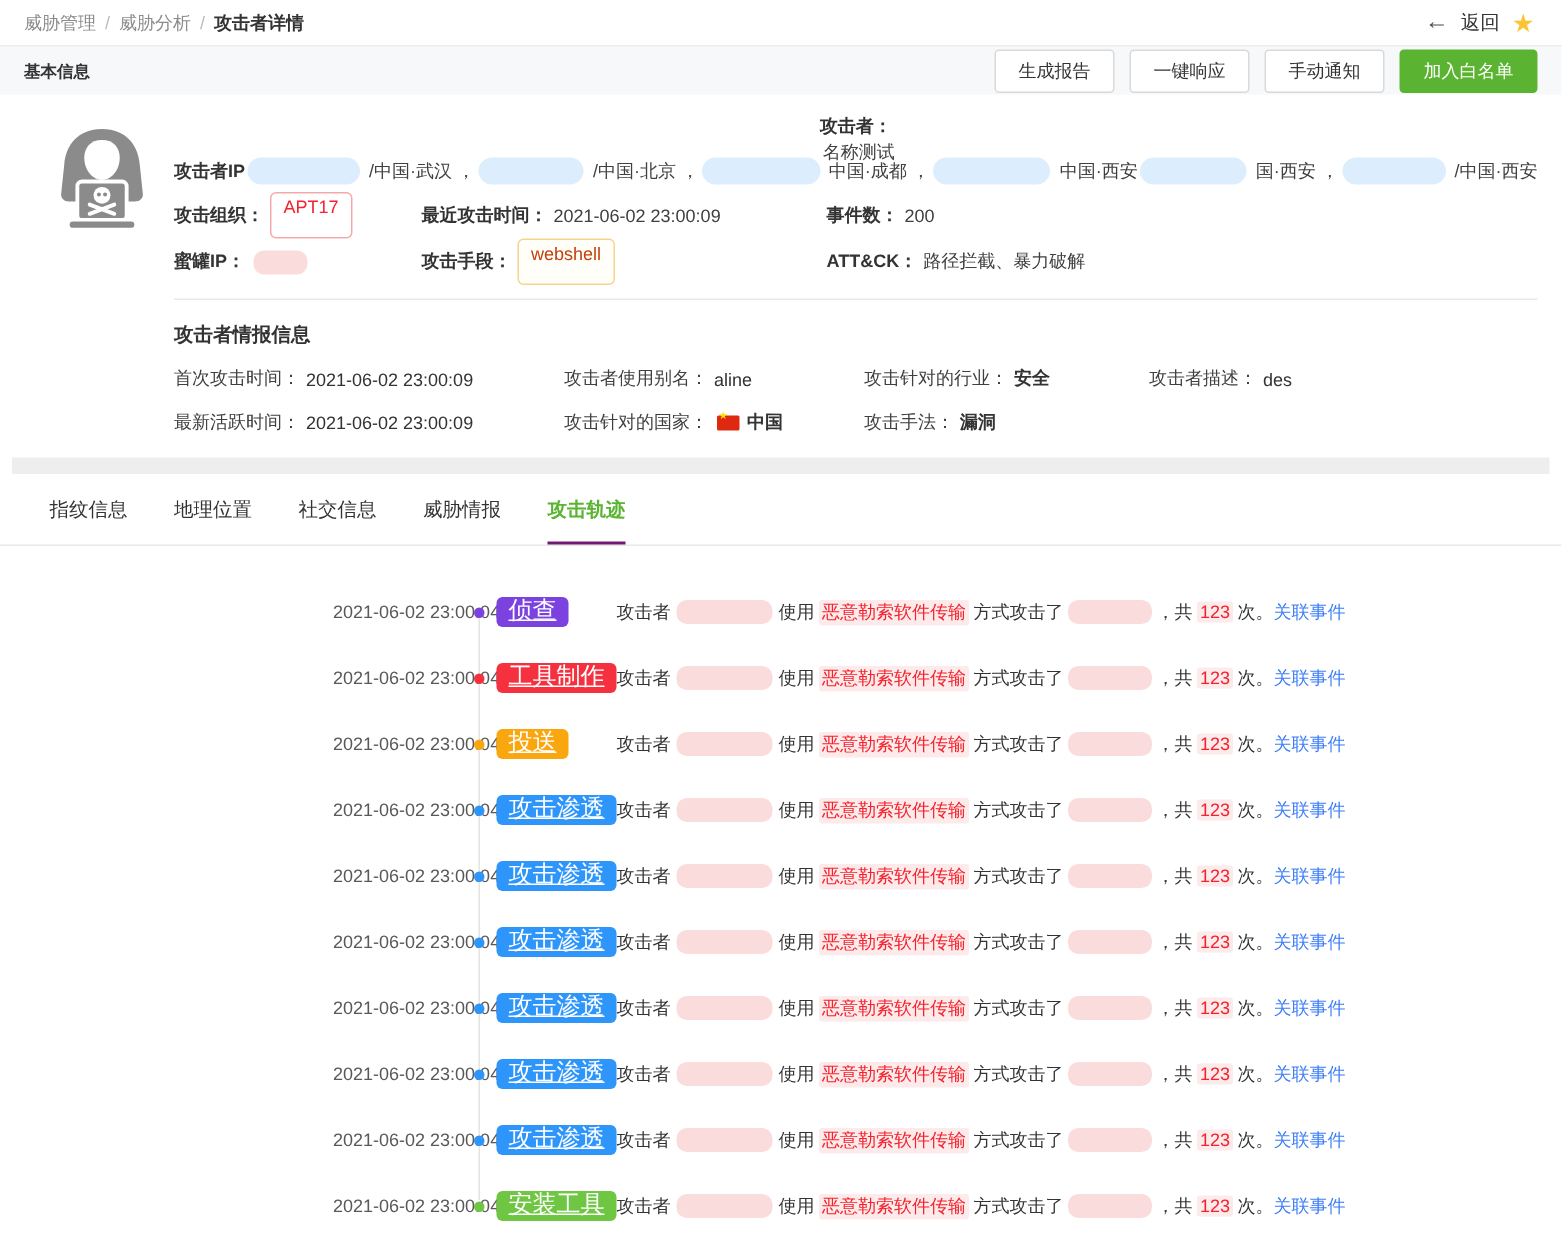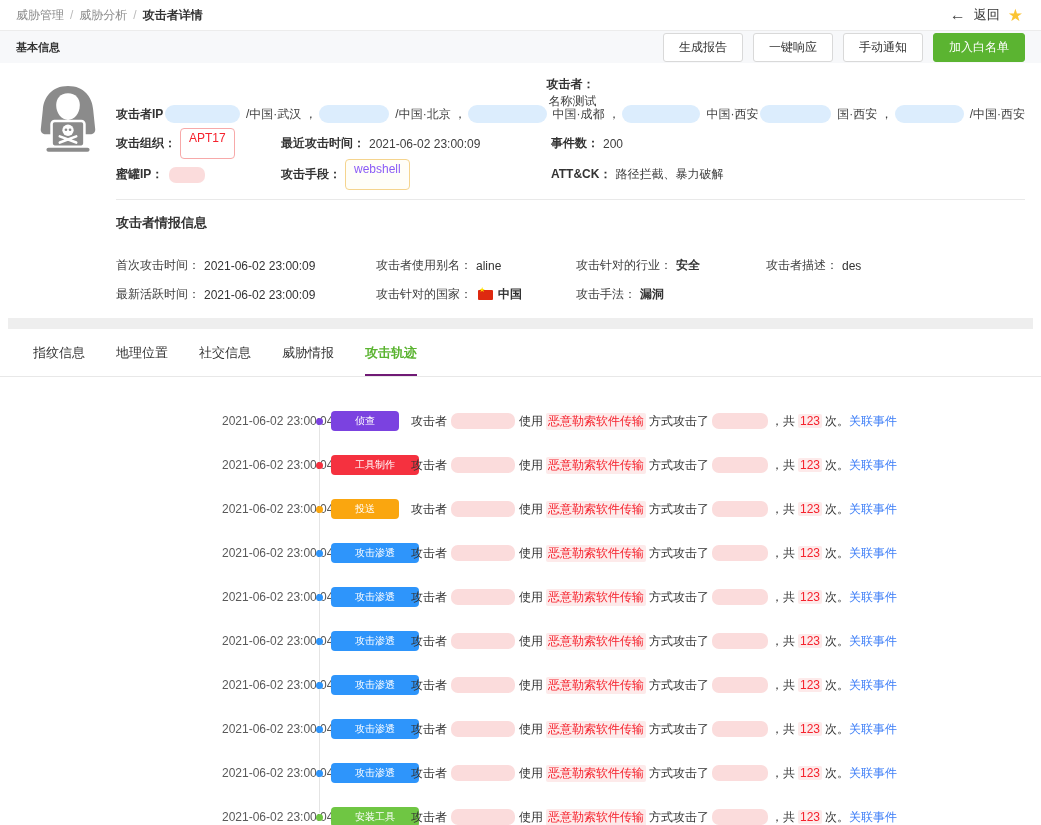--- a/index.html
+++ b/index.html
@@ -30,27 +30,27 @@
   .row-a { height:24px; display:flex; align-items:center;flex-direction:column; }
   .row-b { height:28px; display:flex; align-items:center; white-space:nowrap; overflow:hidden; }
   .lbl { font-weight:bold; color:#333; }
   .val { color:#404040; margin-left:4px; }
   .mask-blue { display:inline-block; height:18px; background:#dcedfd; border-radius:9px; vertical-align:middle; margin:0 2px; }
   .mask-pink { display:inline-block; background:#fbdcdc; border-radius:7px; vertical-align:middle; }
   .frow { display:flex; align-items:center; height:31px; }
   .fcell { display:flex; align-items:center; white-space:nowrap; }
   .tag { display:inline-block; margin-left:4px; padding:1px 8px 12px; border-radius:4px; font-size:12px; line-height:16px; }
   .tag.red { color:#F5222D; border:1px solid #f7a9a9; background:#fff; }
-  .tag.orange { color:#8b5cf6; border:1px solid #f5d48e; background:#fffef8; }
+  .tag.orange { color:#c2410c; border:1px solid #f5d48e; background:#fffef8; }
 
   .divider { border-top:1px solid #e9e9e9; margin:9px 0 0 100px; }
 
   
   .intel { padding:14px 16px 0 116px; }
-  .intel-title { font-size:13px; font-weight:bold; color:#333; margin-bottom:19px; }
+  .intel-title { font-size:13px; font-weight:bold; color:#333; margin-bottom:6px; }
   .irow { display:flex; align-items:center; height:29px; }
   .icell { display:flex; align-items:center; white-space:nowrap; }
   .ilbl { color:#404040; }
   .ival { color:#333; margin-left:4px; }
   .ival.strong { font-weight:bold; }
   .flag { display:inline-block; width:15px; height:10px; background:#de2910; border-radius:1px; margin:0 4px 0 6px; position:relative; }
   .flag:after { content:"★"; position:absolute; left:1px; top:-4px; color:#ffde00; font-size:7px; }
 
   .gray-band { height:11px; background:#eeeeee; margin:9px 8px 0 8px; }
 
@@ -59,21 +59,21 @@
   .tab { display:inline-block; margin-right:31px; padding-bottom:12px; font-size:13px; color:#333; cursor:pointer; }
   .tab.active { color:#5BB431; font-weight:bold; border-bottom:2px solid #701a75; }
 
   
   .timeline { position:relative; margin:22px 0 0 222px; width:640px; }
   .timeline:before { content:""; position:absolute; left:97px; top:22px; height:392px; width:1px; background:#e4e4e4; }
   .t-row { position:relative; height:44px; display:flex; align-items:center; white-space:nowrap; }
   .t-time { width:86px; color:#595959; flex:0 0 86px; }
   .t-dot { width:7px; height:7px; border-radius:50%; margin:0 8px; flex:0 0 7px; position:relative; z-index:1; }
   .t-badgebox { width:80px; flex:0 0 80px; }
-  .t-badge { display:inline-block; padding:3px 24px; border-radius:4px; color:#fff; font-size:10px; line-height:14px; }
+  .t-badge { display:inline-block; padding:3px 8px; border-radius:4px; color:#fff; font-size:16px; line-height:14px;text-decoration:underline; }
   .t-content { display:flex; align-items:center; color:#333; }
   .t-content .m1 { width:64px; height:16px; margin:0 4px; }
   .t-content .m2 { width:56px; height:16px; margin:0 3px; }
   .hl { color:#F5222D; background:#fdeaea; padding:0 2px; border-radius:2px; margin:0 3px; }
   .t-link { margin-left:auto; color:#3D7EF7; cursor:pointer; }
 </style>
 </head>
 <body>
 
 <div class="topbar">

